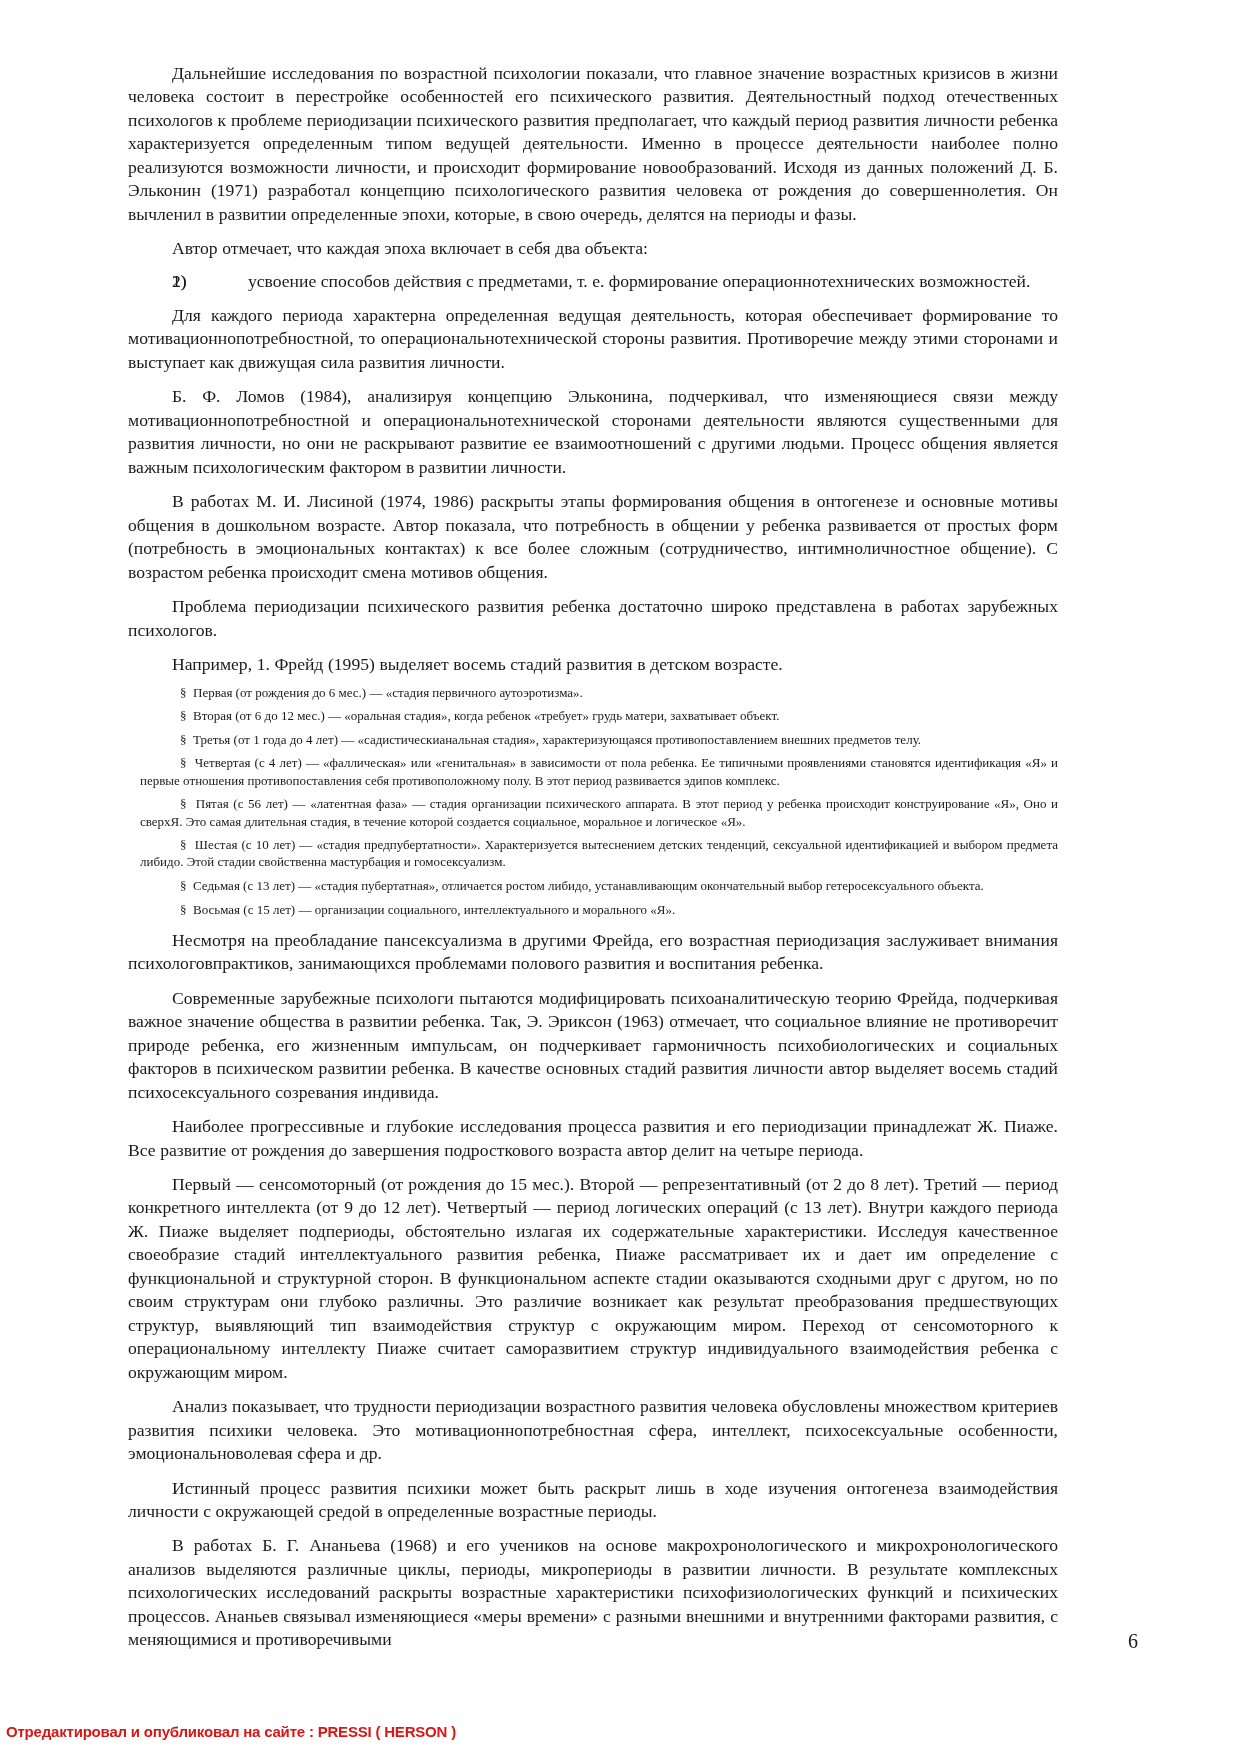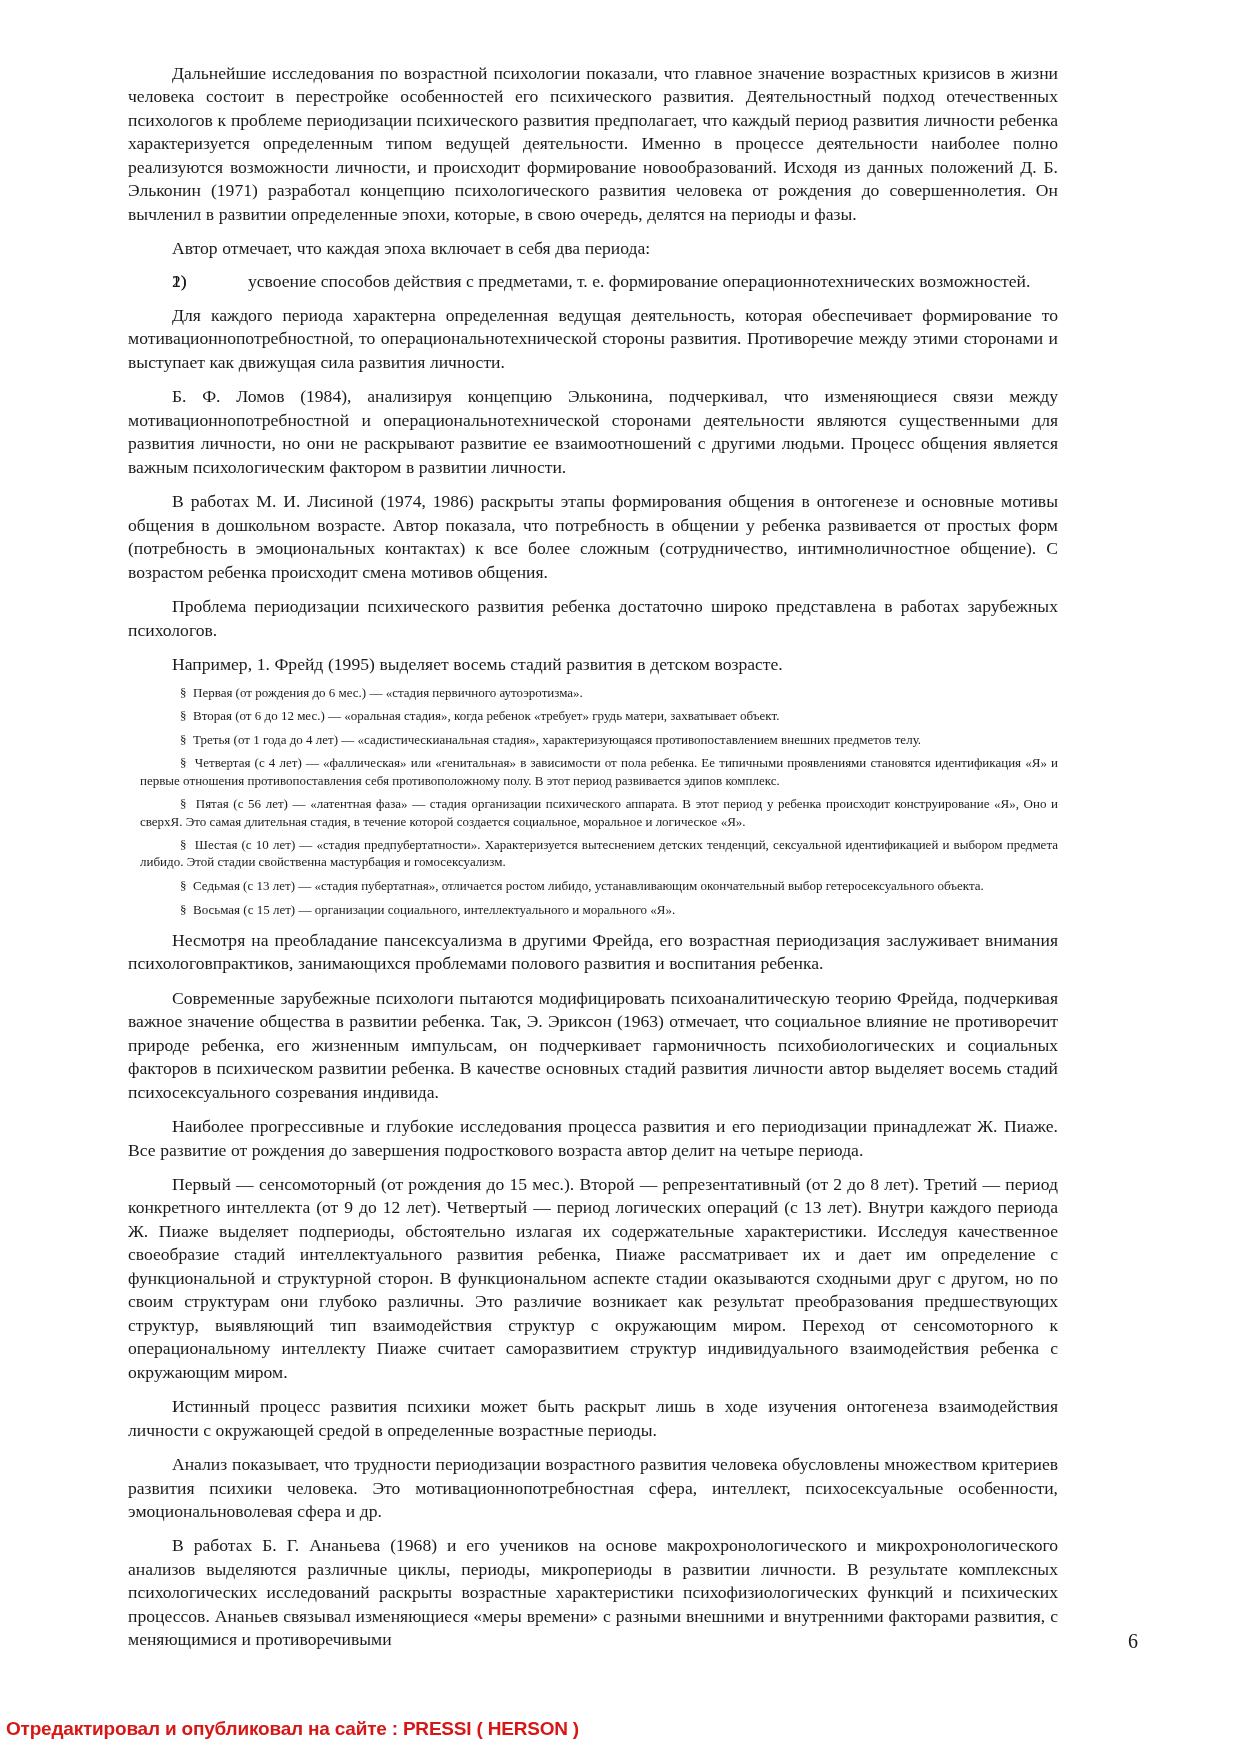--- a/index.html
+++ b/index.html
@@ -84,36 +84,36 @@
     top: 1630px;
     font-size: 20px;
     font-family: "Liberation Serif", "DejaVu Serif", serif;
     color: #1a1a1a;
   }
   .footer-banner {
     position: absolute;
     left: 6px;
     bottom: 14px;
     font-family: "Liberation Sans", "DejaVu Sans", sans-serif;
-    font-size: 19px;
+    font-size: 15px;
     font-weight: 600;
     letter-spacing: -0.2px;
     white-space: nowrap;
   }
 </style>
 </head>
 <body>
 
 <div class="page">
 
   <div class="content">
 
     <p class="para">Дальнейшие исследования по возрастной психологии показали, что главное значение возрастных кризисов в жизни человека состоит в перестройке особенностей его психического развития. Деятельностный подход отечественных психологов к проблеме периодизации психического развития предполагает, что каждый период развития личности ребенка характеризуется определенным типом ведущей деятельности. Именно в процессе деятельности наиболее полно реализуются возможности личности, и происходит формирование новообразований. Исходя из данных положений Д. Б. Эльконин (1971) разработал концепцию психологического развития человека от рождения до совершеннолетия. Он вычленил в развитии определенные эпохи, которые, в свою очередь, делятся на периоды и фазы.</p>
 
-    <p class="para spaced">Автор отмечает, что каждая эпоха включает в себя два периода:</p>
+    <p class="para spaced">Автор отмечает, что каждая эпоха включает в себя два объекта:</p>
 
     <ol class="num-list">
       <li>
         <span class="marker">1)</span>
       </li>
       <li>
         <span class="marker">2)</span>
         <span>усвоение способов действия с предметами, т. е. формирование операционнотехнических возможностей.</span>
       </li>
     </ol>
@@ -133,22 +133,22 @@
       <li><span class="sect">§</span><span>Пятая (с 56 лет) — «латентная фаза» — стадия организации психического аппарата. В этот период у ребенка происходит конструирование «Я», Оно и сверхЯ. Это самая длительная стадия, в течение которой создается социальное, моральное и логическое «Я».</span></li>
       <li><span class="sect">§</span><span>Шестая (с 10 лет) — «стадия предпубертатности». Характеризуется вытеснением детских тенденций, сексуальной идентификацией и выбором предмета либидо. Этой стадии свойственна мастурбация и гомосексуализм.</span></li>
       <li><span class="sect">§</span><span>Седьмая (с 13 лет) — «стадия пубертатная», отличается ростом либидо, устанавливающим окончательный выбор гетеросексуального объекта.</span></li>
       <li><span class="sect">§</span><span>Восьмая (с 15 лет) — организации социального, интеллектуального и морального «Я».</span></li>
     </ul>
 
     <p class="para spaced">Несмотря на преобладание пансексуализма в другими Фрейда, его возрастная периодизация заслуживает внимания психологовпрактиков, занимающихся проблемами полового развития и воспитания ребенка.</p>
     <p class="para spaced">Современные зарубежные психологи пытаются модифицировать психоаналитическую теорию Фрейда, подчеркивая важное значение общества в развитии ребенка. Так, Э. Эриксон (1963) отмечает, что социальное влияние не противоречит природе ребенка, его жизненным импульсам, он подчеркивает гармоничность психобиологических и социальных факторов в психическом развитии ребенка. В качестве основных стадий развития личности автор выделяет восемь стадий психосексуального созревания индивида.</p>
     <p class="para spaced">Наиболее прогрессивные и глубокие исследования процесса развития и его периодизации принадлежат Ж. Пиаже. Все развитие от рождения до завершения подросткового возраста автор делит на четыре периода.</p>
     <p class="para spaced">Первый — сенсомоторный (от рождения до 15 мес.). Второй — репрезентативный (от 2 до 8 лет). Третий — период конкретного интеллекта (от 9 до 12 лет). Четвертый — период логических операций (с 13 лет). Внутри каждого периода Ж. Пиаже выделяет подпериоды, обстоятельно излагая их содержательные характеристики. Исследуя качественное своеобразие стадий интеллектуального развития ребенка, Пиаже рассматривает их и дает им определение с функциональной и структурной сторон. В функциональном аспекте стадии оказываются сходными друг с другом, но по своим структурам они глубоко различны. Это различие возникает как результат преобразования предшествующих структур, выявляющий тип взаимодействия структур с окружающим миром. Переход от сенсомоторного к операциональному интеллекту Пиаже считает саморазвитием структур индивидуального взаимодействия ребенка с окружающим миром.</p>
+    <p class="para spaced">Анализ показывает, что трудности периодизации возрастного развития человека обусловлены множеством критериев развития психики человека. Это мотивационнопотребностная сфера, интеллект, психосексуальные особенности, эмоциональноволевая сфера и др.</p>
     <p class="para spaced">Истинный процесс развития психики может быть раскрыт лишь в ходе изучения онтогенеза взаимодействия личности с окружающей средой в определенные возрастные периоды.</p>
-    <p class="para spaced">Анализ показывает, что трудности периодизации возрастного развития человека обусловлены множеством критериев развития психики человека. Это мотивационнопотребностная сфера, интеллект, психосексуальные особенности, эмоциональноволевая сфера и др.</p>
     <p class="para spaced">В работах Б. Г. Ананьева (1968) и его учеников на основе макрохронологического и микрохронологического анализов выделяются различные циклы, периоды, микропериоды в развитии личности. В результате комплексных психологических исследований раскрыты возрастные характеристики психофизиологических функций и психических процессов. Ананьев связывал изменяющиеся «меры времени» с разными внешними и внутренними факторами развития, с меняющимися и противоречивыми</p>
 
   </div>
 
   <div class="page-number">6</div>
 
   <div class="footer-banner" style="color: rgb(216, 22, 22);">Отредактировал и опубликовал на сайте : PRESSI ( HERSON )</div>
 
 </div>
 

